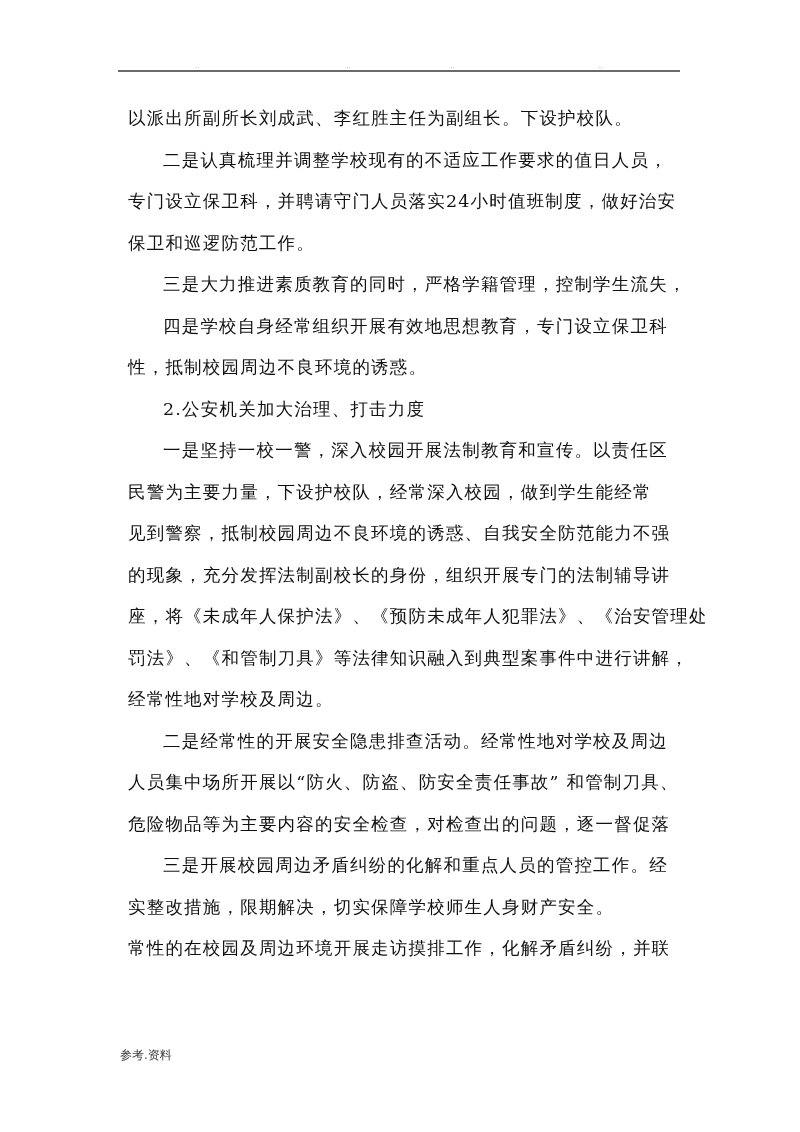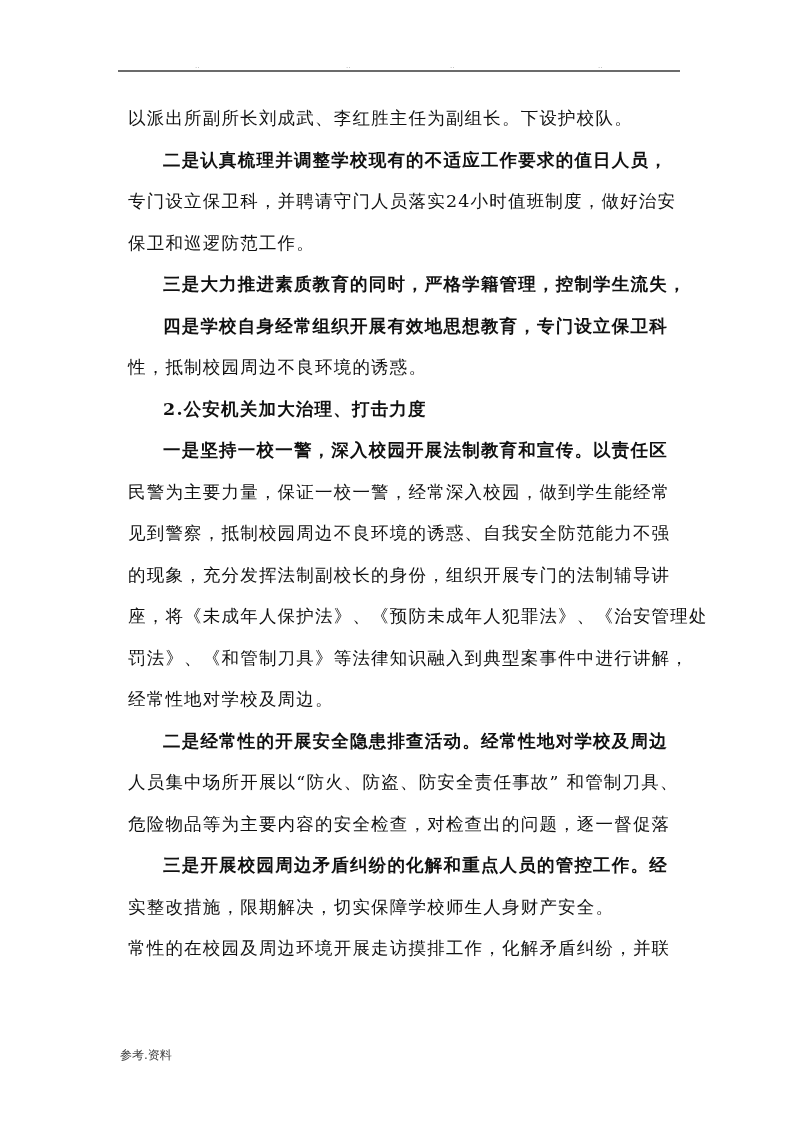--- a/index.html
+++ b/index.html
@@ -3,21 +3,21 @@
 <meta charset="utf-8">
 <style>
   html, body { margin: 0; padding: 0; background: #ffffff; }
   body { width: 800px; height: 1132px; position: relative; overflow: hidden;
          font-family: "DejaVu Serif", "Liberation Serif", serif; color: #111; }
   .header-dots { position: absolute; top: 62px; left: 0; width: 800px; height: 8px; }
   .header-dots span { position: absolute; font-size: 7px; color: #999; font-family: "DejaVu Sans", sans-serif; letter-spacing: 0; }
   .header-rule { position: absolute; top: 70px; left: 118px; width: 562px; height: 2px; background: #6b6b6b; }
   .body-text { position: absolute; top: 98px; left: 120px; width: 560px; }
   .line { height: 41.5px; line-height: 41.5px; font-size: 17.5px; white-space: nowrap; letter-spacing: 1.2px; margin-left: 8px; }
-  .indent { padding-left: 35px; font-weight: bold; }
+  .indent { padding-left: 35px; }
   .footer { position: absolute; top: 1047px; left: 120px; font-size: 12px; color: #404040; font-family: "DejaVu Sans", sans-serif; }
 </style>
 </head>
 <body>
 
 <div class="header-dots">
   <span style="left:195px">..</span>
   <span style="left:346px">..</span>
   <span style="left:450px">..</span>
   <span style="left:598px">..</span>
@@ -27,21 +27,21 @@
 <div class="body-text">
   <div class="line">以派出所副所长刘成武、李红胜主任为副组长。下设护校队。</div>
   <div class="line indent">二是认真梳理并调整学校现有的不适应工作要求的值日人员，</div>
   <div class="line">专门设立保卫科，并聘请守门人员落实24小时值班制度，做好治安</div>
   <div class="line">保卫和巡逻防范工作。</div>
   <div class="line indent">三是大力推进素质教育的同时，严格学籍管理，控制学生流失，</div>
   <div class="line indent">四是学校自身经常组织开展有效地思想教育，专门设立保卫科</div>
   <div class="line">性，抵制校园周边不良环境的诱惑。</div>
   <div class="line indent">2.公安机关加大治理、打击力度</div>
   <div class="line indent">一是坚持一校一警，深入校园开展法制教育和宣传。以责任区</div>
-  <div class="line">民警为主要力量，保证一校一警，经常深入校园，做到学生能经常</div>
+  <div class="line">民警为主要力量，下设护校队，经常深入校园，做到学生能经常</div>
   <div class="line">见到警察，抵制校园周边不良环境的诱惑、自我安全防范能力不强</div>
   <div class="line">的现象，充分发挥法制副校长的身份，组织开展专门的法制辅导讲</div>
   <div class="line">座，将《未成年人保护法》、《预防未成年人犯罪法》、《治安管理处</div>
   <div class="line">罚法》、《和管制刀具》等法律知识融入到典型案事件中进行讲解，</div>
   <div class="line">经常性地对学校及周边。</div>
   <div class="line indent">二是经常性的开展安全隐患排查活动。经常性地对学校及周边</div>
   <div class="line">人员集中场所开展以“防火、防盗、防安全责任事故” 和管制刀具、</div>
   <div class="line">危险物品等为主要内容的安全检查，对检查出的问题，逐一督促落</div>
   <div class="line indent">三是开展校园周边矛盾纠纷的化解和重点人员的管控工作。经</div>
   <div class="line">实整改措施，限期解决，切实保障学校师生人身财产安全。</div>

